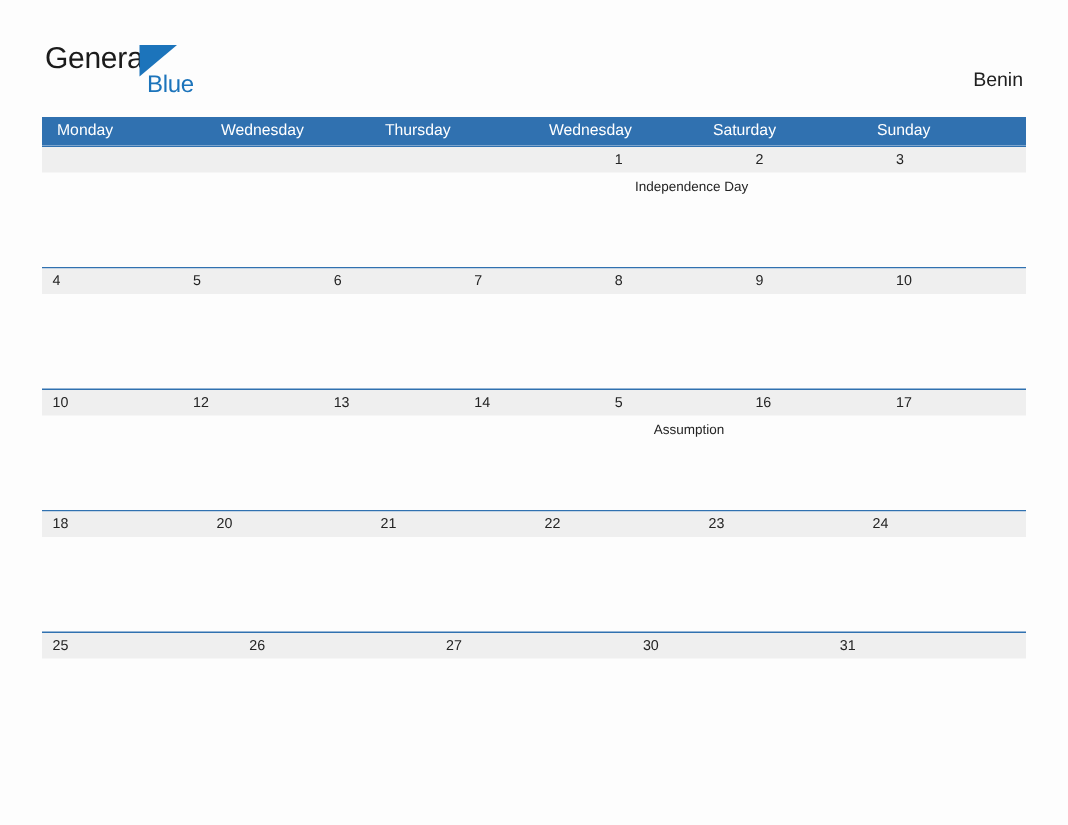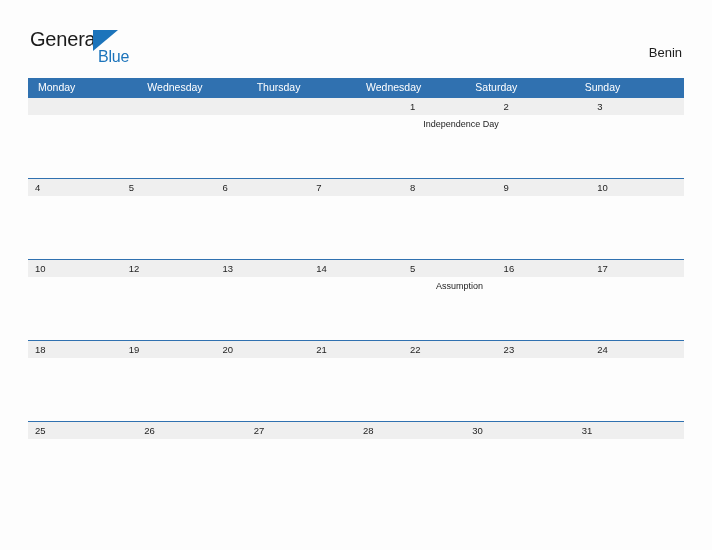--- a/index.html
+++ b/index.html
@@ -265,21 +265,20 @@
             <div class="event-text">Assumption</div>
           </div>
         <div class="event-cell"></div>
         <div class="event-cell"></div>
       </div>
     </div>
 
     <div class="week-row">
       <div class="daynum-band">
         <div class="daynum-cell">18</div>
-        <div class="daynum-cell">19</div>
         <div class="daynum-cell">20</div>
         <div class="daynum-cell">21</div>
         <div class="daynum-cell">22</div>
         <div class="daynum-cell">23</div>
         <div class="daynum-cell">24</div>
       </div>
       <div class="events-band">
         <div class="event-cell"></div>
         <div class="event-cell"></div>
         <div class="event-cell"></div>
@@ -288,21 +287,20 @@
         <div class="event-cell"></div>
         <div class="event-cell"></div>
       </div>
     </div>
 
     <div class="week-row">
       <div class="daynum-band">
         <div class="daynum-cell">25</div>
         <div class="daynum-cell">26</div>
         <div class="daynum-cell">27</div>
-        <div class="daynum-cell">28</div>
         <div class="daynum-cell">30</div>
         <div class="daynum-cell">31</div>
       </div>
       <div class="events-band">
         <div class="event-cell"></div>
         <div class="event-cell"></div>
         <div class="event-cell"></div>
         <div class="event-cell"></div>
         <div class="event-cell"></div>
         <div class="event-cell"></div>

